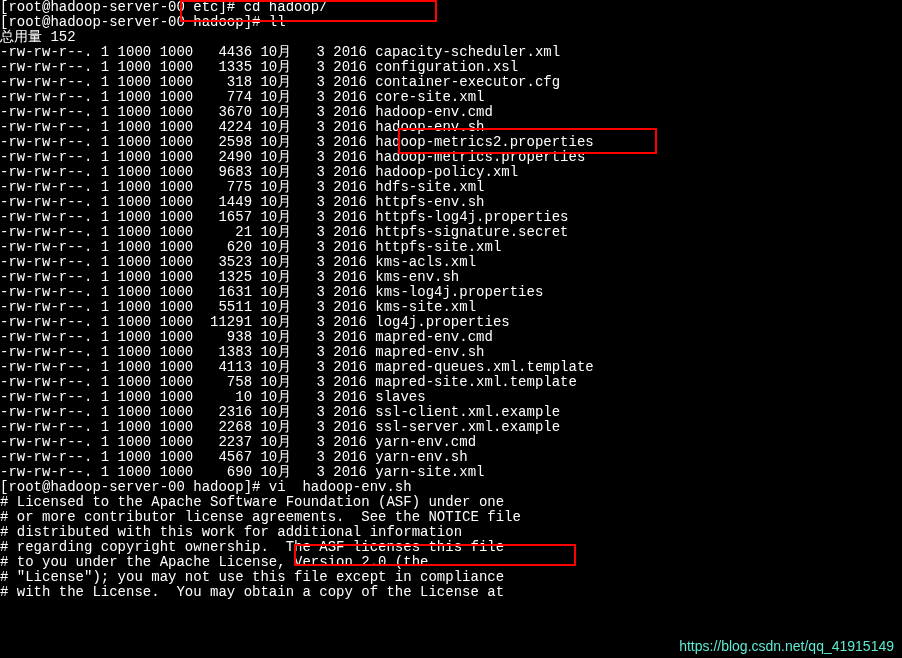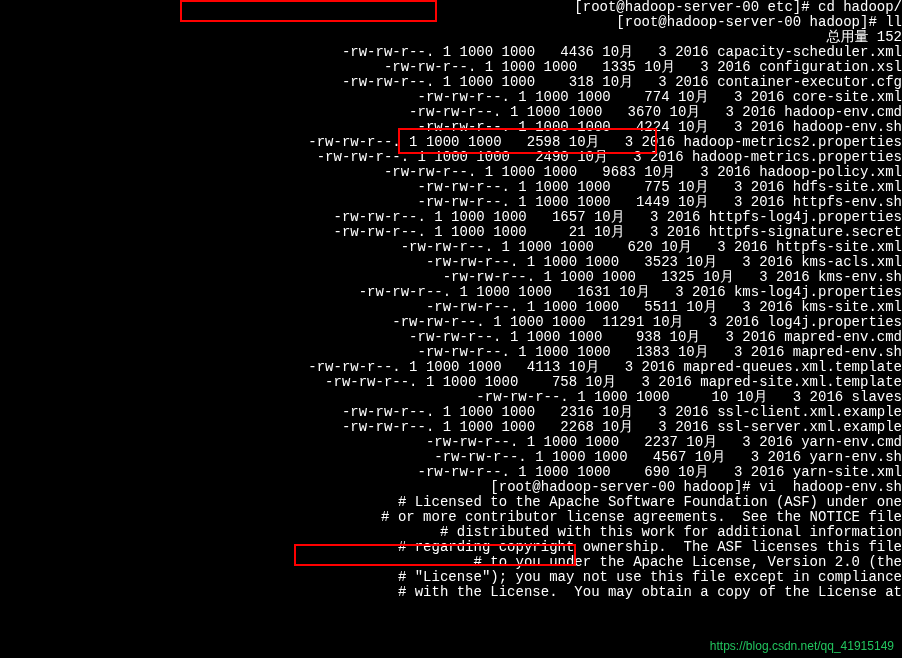--- a/index.html
+++ b/index.html
@@ -11,34 +11,33 @@
     line-height: 15px;
     color: #fff;
     width: 902px;
     height: 658px;
     overflow: hidden;
     position: relative;
   }
   .terminal {
     padding: 0;
     white-space: pre;
-    text-align: right;
   }
   .line { white-space: pre; }
   .red-box {
     position: absolute;
     border: 2px solid #ff0000;
     pointer-events: none;
   }
   .watermark {
     position: absolute;
     right: 8px;
     bottom: 4px;
-    color: #22c55e;
-    font-size: 12px;
+    color: #5eead4;
+    font-size: 14px;
     font-family: Arial, sans-serif;
     text-align: center;
   }
 </style>
 </head>
 <body>
 
 <div class="terminal" id="term"><div class="line">[root@hadoop-server-00 etc]# cd hadoop/</div><div class="line">[root@hadoop-server-00 hadoop]# ll</div><div class="line">总用量 152</div><div class="line">-rw-rw-r--. 1 1000 1000   4436 10月   3 2016 capacity-scheduler.xml</div><div class="line">-rw-rw-r--. 1 1000 1000   1335 10月   3 2016 configuration.xsl</div><div class="line">-rw-rw-r--. 1 1000 1000    318 10月   3 2016 container-executor.cfg</div><div class="line">-rw-rw-r--. 1 1000 1000    774 10月   3 2016 core-site.xml</div><div class="line">-rw-rw-r--. 1 1000 1000   3670 10月   3 2016 hadoop-env.cmd</div><div class="line">-rw-rw-r--. 1 1000 1000   4224 10月   3 2016 hadoop-env.sh</div><div class="line">-rw-rw-r--. 1 1000 1000   2598 10月   3 2016 hadoop-metrics2.properties</div><div class="line">-rw-rw-r--. 1 1000 1000   2490 10月   3 2016 hadoop-metrics.properties</div><div class="line">-rw-rw-r--. 1 1000 1000   9683 10月   3 2016 hadoop-policy.xml</div><div class="line">-rw-rw-r--. 1 1000 1000    775 10月   3 2016 hdfs-site.xml</div><div class="line">-rw-rw-r--. 1 1000 1000   1449 10月   3 2016 httpfs-env.sh</div><div class="line">-rw-rw-r--. 1 1000 1000   1657 10月   3 2016 httpfs-log4j.properties</div><div class="line">-rw-rw-r--. 1 1000 1000     21 10月   3 2016 httpfs-signature.secret</div><div class="line">-rw-rw-r--. 1 1000 1000    620 10月   3 2016 httpfs-site.xml</div><div class="line">-rw-rw-r--. 1 1000 1000   3523 10月   3 2016 kms-acls.xml</div><div class="line">-rw-rw-r--. 1 1000 1000   1325 10月   3 2016 kms-env.sh</div><div class="line">-rw-rw-r--. 1 1000 1000   1631 10月   3 2016 kms-log4j.properties</div><div class="line">-rw-rw-r--. 1 1000 1000   5511 10月   3 2016 kms-site.xml</div><div class="line">-rw-rw-r--. 1 1000 1000  11291 10月   3 2016 log4j.properties</div><div class="line">-rw-rw-r--. 1 1000 1000    938 10月   3 2016 mapred-env.cmd</div><div class="line">-rw-rw-r--. 1 1000 1000   1383 10月   3 2016 mapred-env.sh</div><div class="line">-rw-rw-r--. 1 1000 1000   4113 10月   3 2016 mapred-queues.xml.template</div><div class="line">-rw-rw-r--. 1 1000 1000    758 10月   3 2016 mapred-site.xml.template</div><div class="line">-rw-rw-r--. 1 1000 1000     10 10月   3 2016 slaves</div><div class="line">-rw-rw-r--. 1 1000 1000   2316 10月   3 2016 ssl-client.xml.example</div><div class="line">-rw-rw-r--. 1 1000 1000   2268 10月   3 2016 ssl-server.xml.example</div><div class="line">-rw-rw-r--. 1 1000 1000   2237 10月   3 2016 yarn-env.cmd</div><div class="line">-rw-rw-r--. 1 1000 1000   4567 10月   3 2016 yarn-env.sh</div><div class="line">-rw-rw-r--. 1 1000 1000    690 10月   3 2016 yarn-site.xml</div><div class="line">[root@hadoop-server-00 hadoop]# vi  hadoop-env.sh</div><div class="line"># Licensed to the Apache Software Foundation (ASF) under one</div><div class="line"># or more contributor license agreements.  See the NOTICE file</div><div class="line"># distributed with this work for additional information</div><div class="line"># regarding copyright ownership.  The ASF licenses this file</div><div class="line"># to you under the Apache License, Version 2.0 (the</div><div class="line"># "License"); you may not use this file except in compliance</div><div class="line"># with the License.  You may obtain a copy of the License at</div></div>
 
 <div class="red-box" style="left:180px; top:0px; width:253px; height:18px;"></div>

